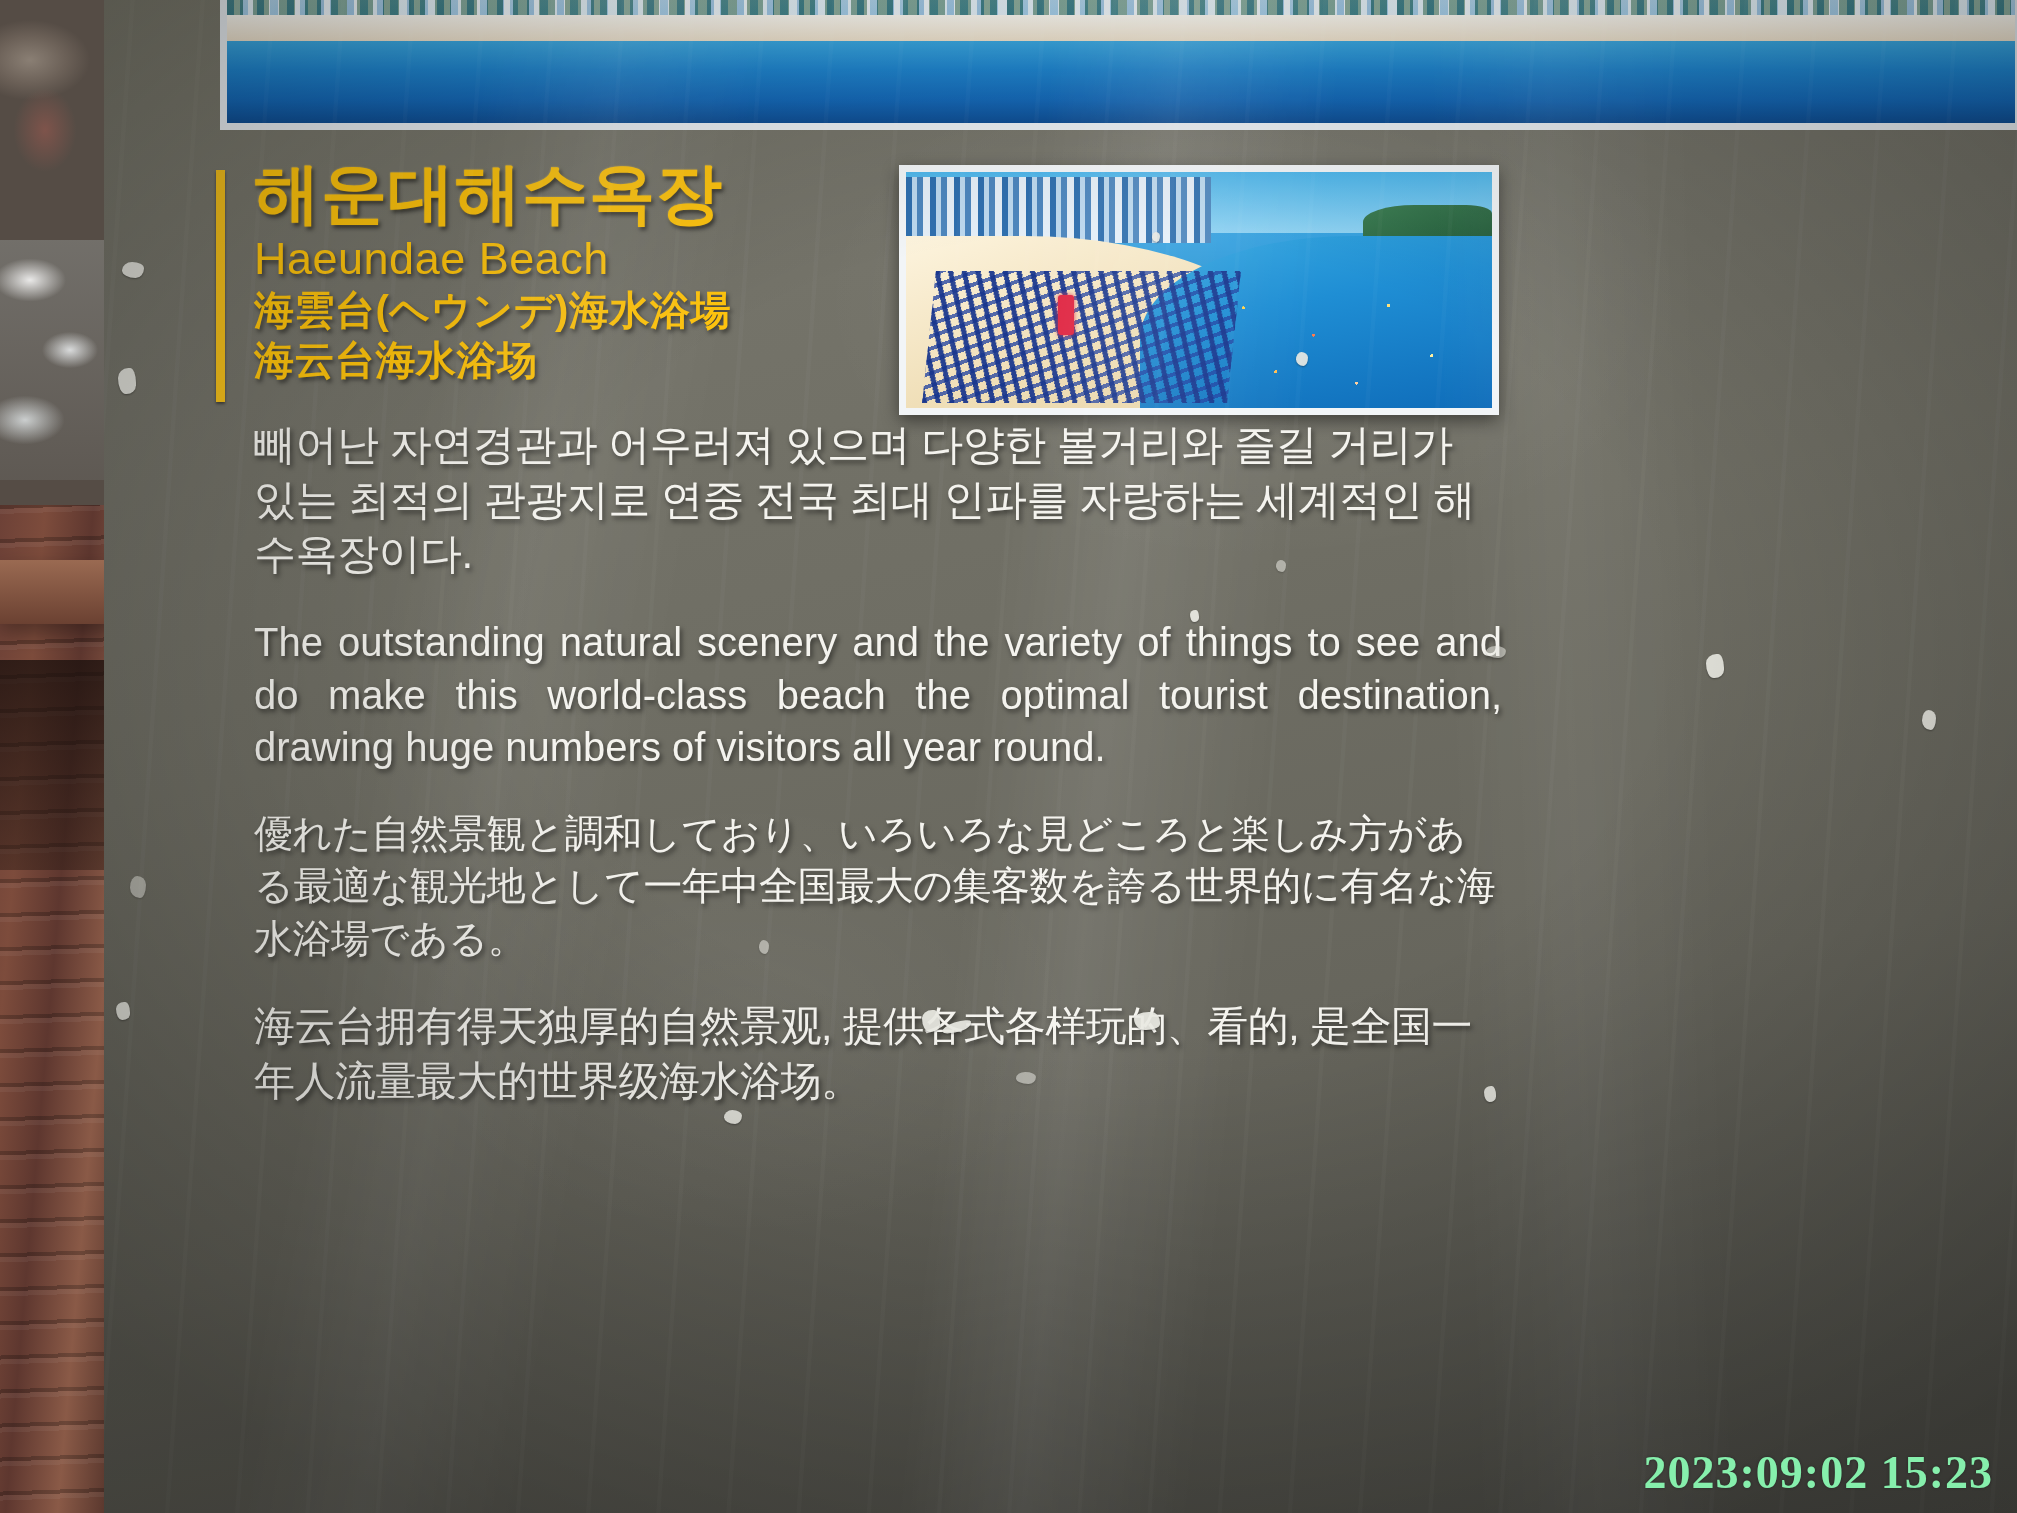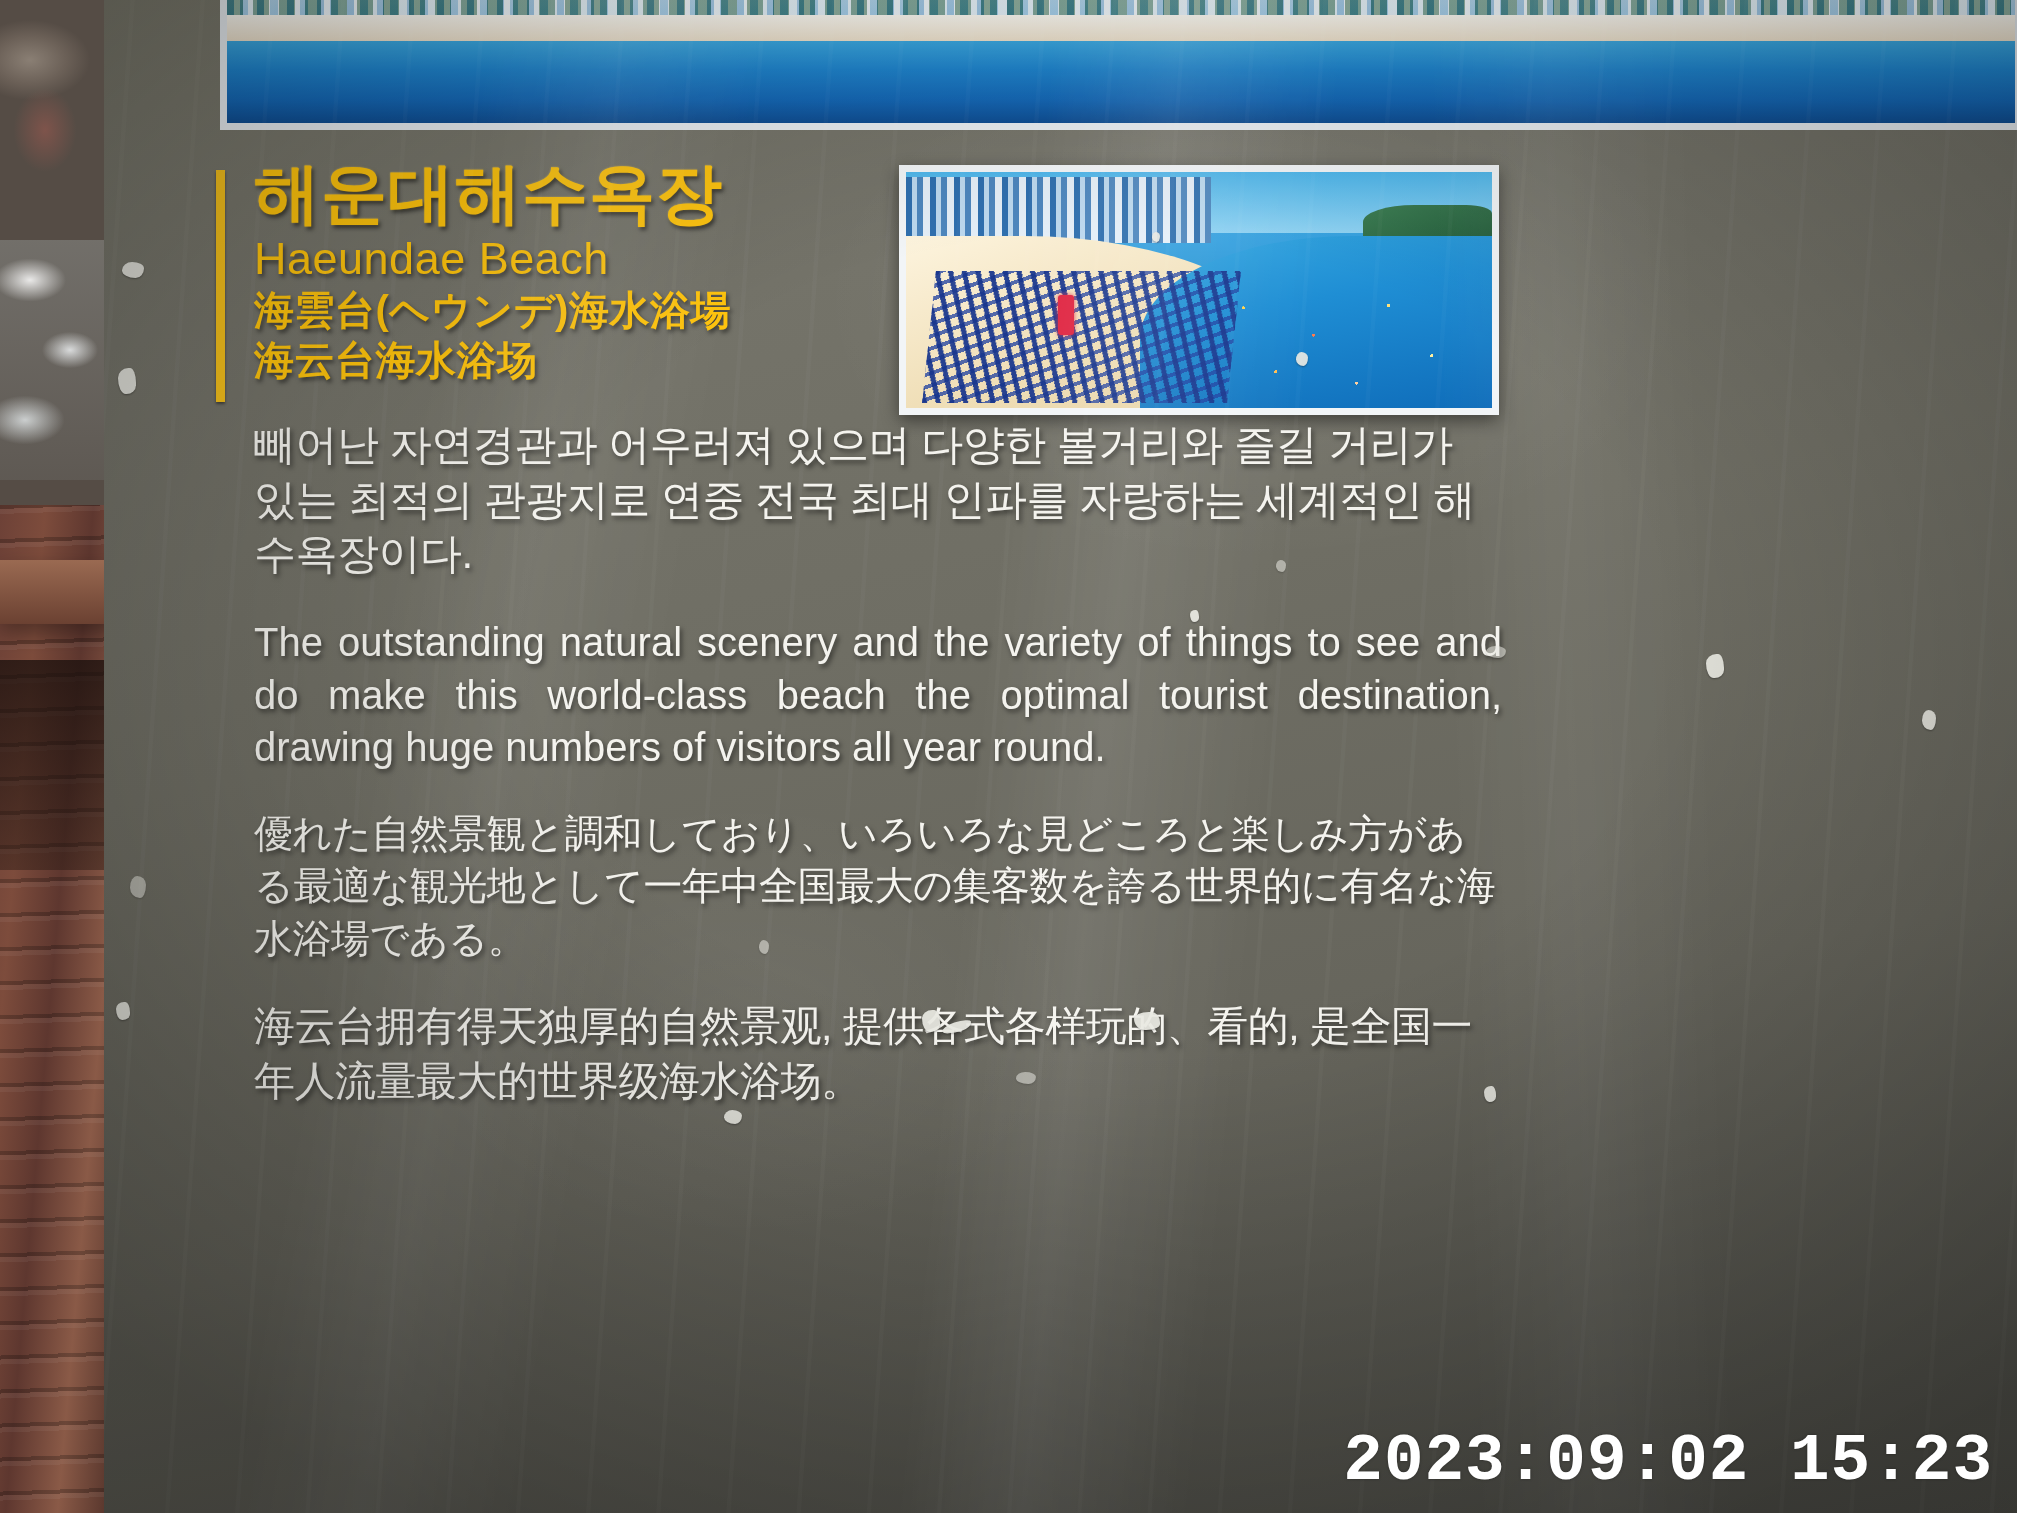--- a/index.html
+++ b/index.html
@@ -206,23 +206,23 @@
 
   
   .chip{position:absolute;background:#e9e9e2;border-radius:46% 54% 38% 62%/52% 40% 60% 48%;opacity:.92;
         box-shadow:0 1px 2px rgba(0,0,0,.35);}
   .chip.s2{border-radius:60% 35% 55% 45%/40% 60% 35% 65%;}
   .chip.dim{opacity:.55;}
 
   
   .timestamp{
     position:absolute;right:24px;bottom:14px;
-    color:#ffffff;
-    font-family:Liberation Mono, monospace;
-    font-size:66px;font-weight:700;letter-spacing:1px;
+    color:#86efac;
+    font-family:Liberation Serif, serif;
+    font-size:46px;font-weight:700;letter-spacing:1px;
     text-shadow:0 0 3px rgba(0,0,0,.35);
   }
 </style>
 </head>
 <body>
 
 <div id="scene">
 
   <div class="env">
     <div class="rock-left"></div>

